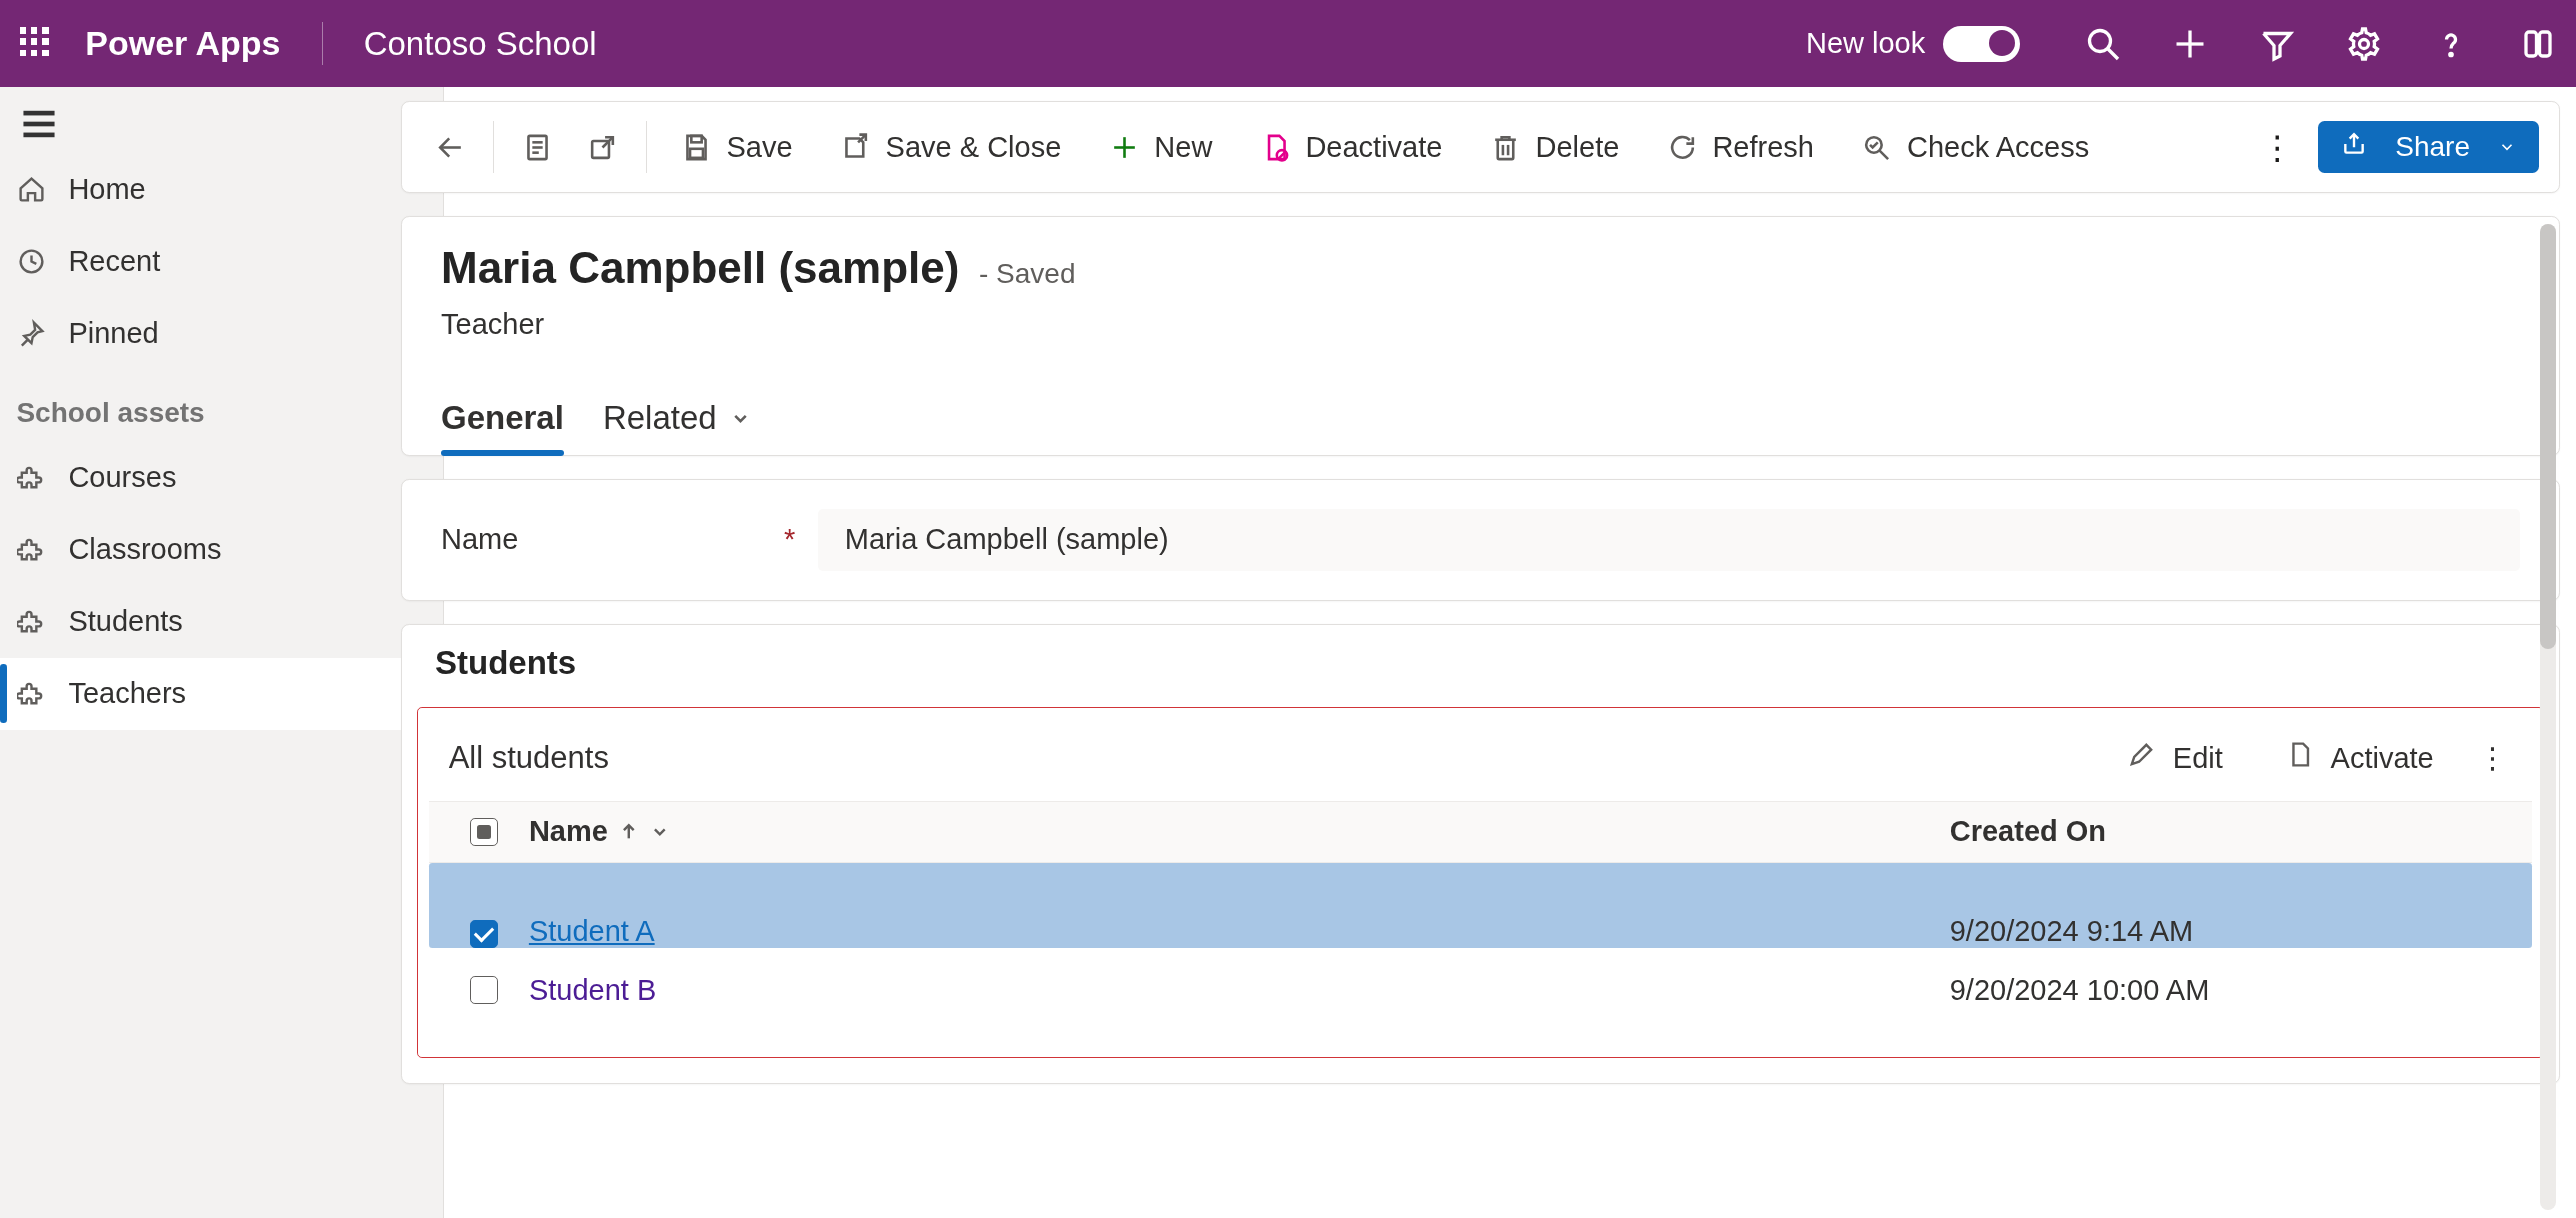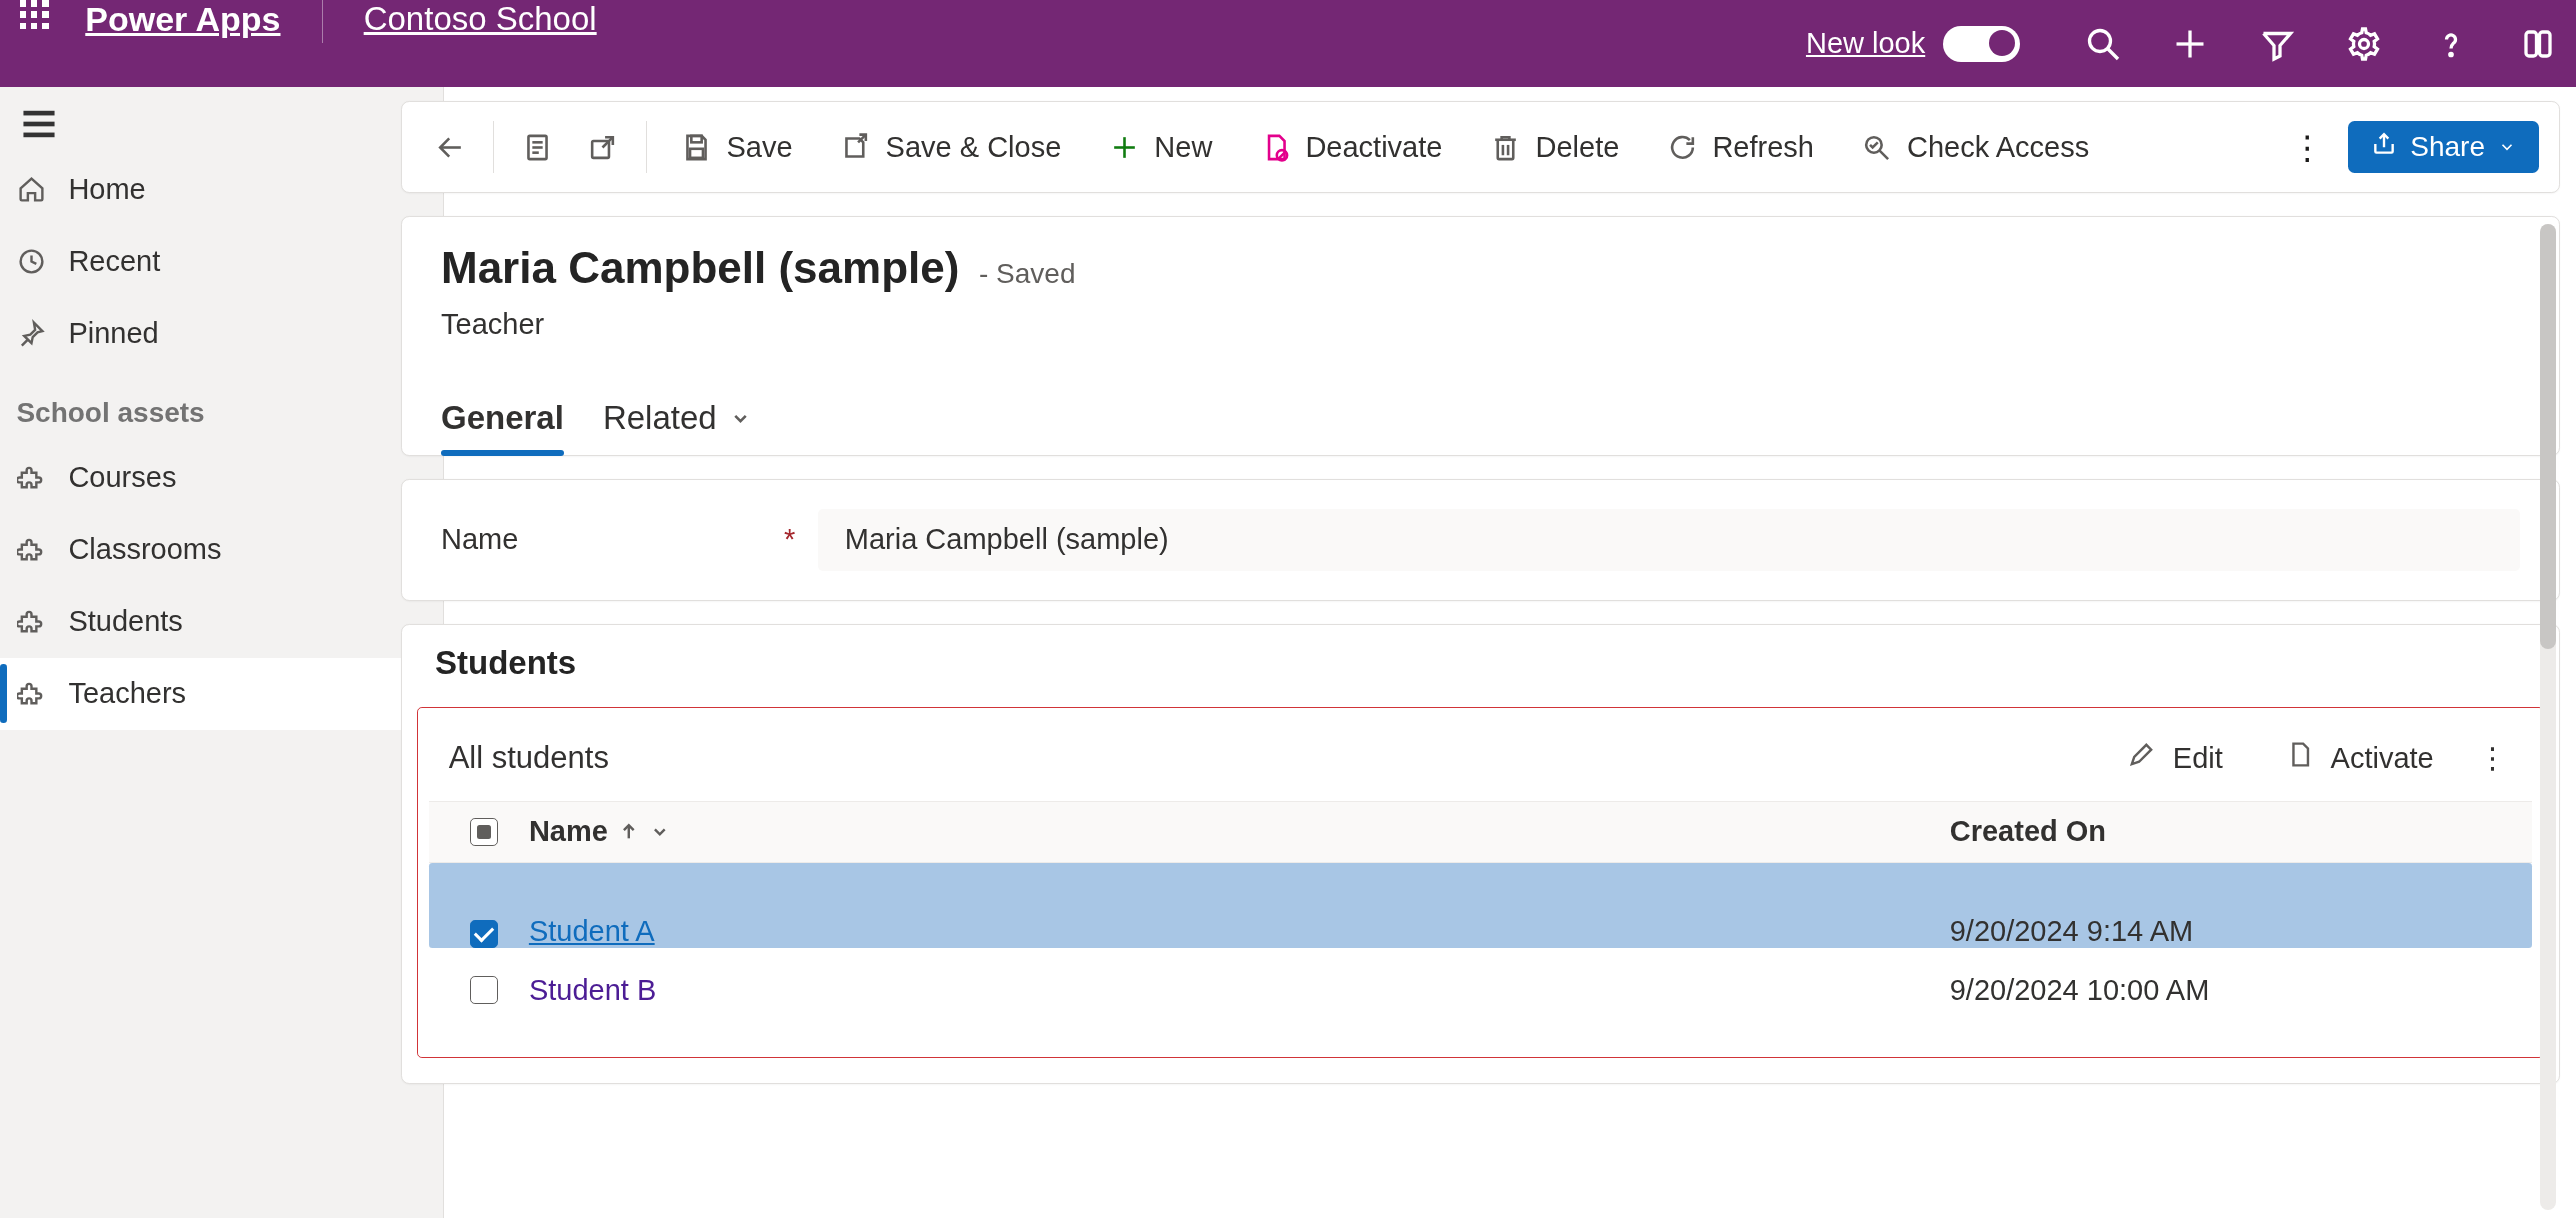--- a/index.html
+++ b/index.html
@@ -1,20 +1,20 @@
 <!DOCTYPE html>
 <html style="font-size:13px"><head>
 <meta charset="utf-8">
 <style>
   * { box-sizing: border-box; }
   html, body { margin:0; padding:0; font-family: "Segoe UI", Arial, sans-serif; background:#fff; color:#1b1a19; }
   body { width:2576px; height:1218px; overflow:hidden; transform-origin:top left; }
 
   
-  .topbar { height:87px; background:#742774; display:flex; color:#fff; padding:0 19.6px; gap:8.2px;text-decoration:underline; }
+  .topbar { height:87px; background:#742774; display:flex; align-items:center; color:#fff; padding:0 19.6px; gap:8.2px; }
   .waffle-icon { width:33px; height:33px; display:grid; grid-template-columns:repeat(3,6.5px); grid-template-rows:repeat(3,6.5px); gap:4.9px; margin-right:24.5px; }
   .waffle-icon span { background:#fff; width:6.5px; height:6.5px; }
   .brand { font-size:34px; font-weight:600; }
   .topbar .divider { width:0.8px; height:43px; background:rgba(255,255,255,.4); margin:0 33px; }
   .env-name { font-size:33px; font-weight:400; }
   .topbar .spacer { flex:1; }
   .newlook { display:flex; align-items:center; gap:18px; font-size:29px; }
   .toggle { width:77px; height:36px; border-radius:18px; background:#fff; position:relative; }
   .toggle .knob { position:absolute; right:4.9px; top:4.9px; width:26px; height:26px; border-radius:50%; background:#742774; }
   .topicons { display:flex; align-items:center; gap:51px; margin-left:57px; }
@@ -43,21 +43,21 @@
   .cmd { display:flex; align-items:center; gap:14.7px; font-size:29px; color:#323130; padding:9.8px 19.6px; border-radius:4.9px; }
   .cmd .ci { width:31px; height:31px; display:flex; align-items:center; justify-content:center; }
   .cmd .ci svg { width:31px; height:31px; fill:none; stroke:#605e5c; stroke-width:2; }
   .cmd.iconly { padding:9.8px 13px; }
   .vsep { width:0.8px; height:52px; background:#e1dfdd; margin:0 6.5px; }
   .cmd.new .ci svg { stroke:#107c10; }
   .cmd.deact .ci svg { stroke:#e3008c; }
   .cmd.delete .ci svg { stroke:#605e5c; }
   .cmdbar .spacer { flex:1; }
   .overflow-dots { padding:0 16.4px; font-size:33px; }
-  .sharebtn { background:#0f6cbd; color:#fff; height:52px; border-radius:6.5px; display:flex; align-items:center; gap:13px; padding:0 23px; font-size:28px; }
+  .sharebtn { background:#0f6cbd; color:#fff; height:52px; border-radius:6.5px; display:flex; align-items:center; gap:28px; padding:0 23px; font-size:28px; }
   .sharebtn svg { width:26px; height:26px; stroke:#fff; fill:none; stroke-width:2.2; }
   .sharebtn .chev svg { width:18px; height:18px; }
 
   
   .card { background:#fff; border:0.8px solid #e1dfdd; border-radius:8.2px; margin-top:23px; box-shadow:0 0.8px 1.6px rgba(0,0,0,.04); }
   .rec-header { padding:26px 39px 0 39px; }
   .rec-title-row { display:flex; align-items:baseline; gap:19.6px; }
   .rec-title { font-size:44px; font-weight:600; color:#242424; }
   .rec-saved { font-size:28px; color:#605e5c; }
   .rec-entity { font-size:29px; color:#323130; margin-top:14.7px; }

